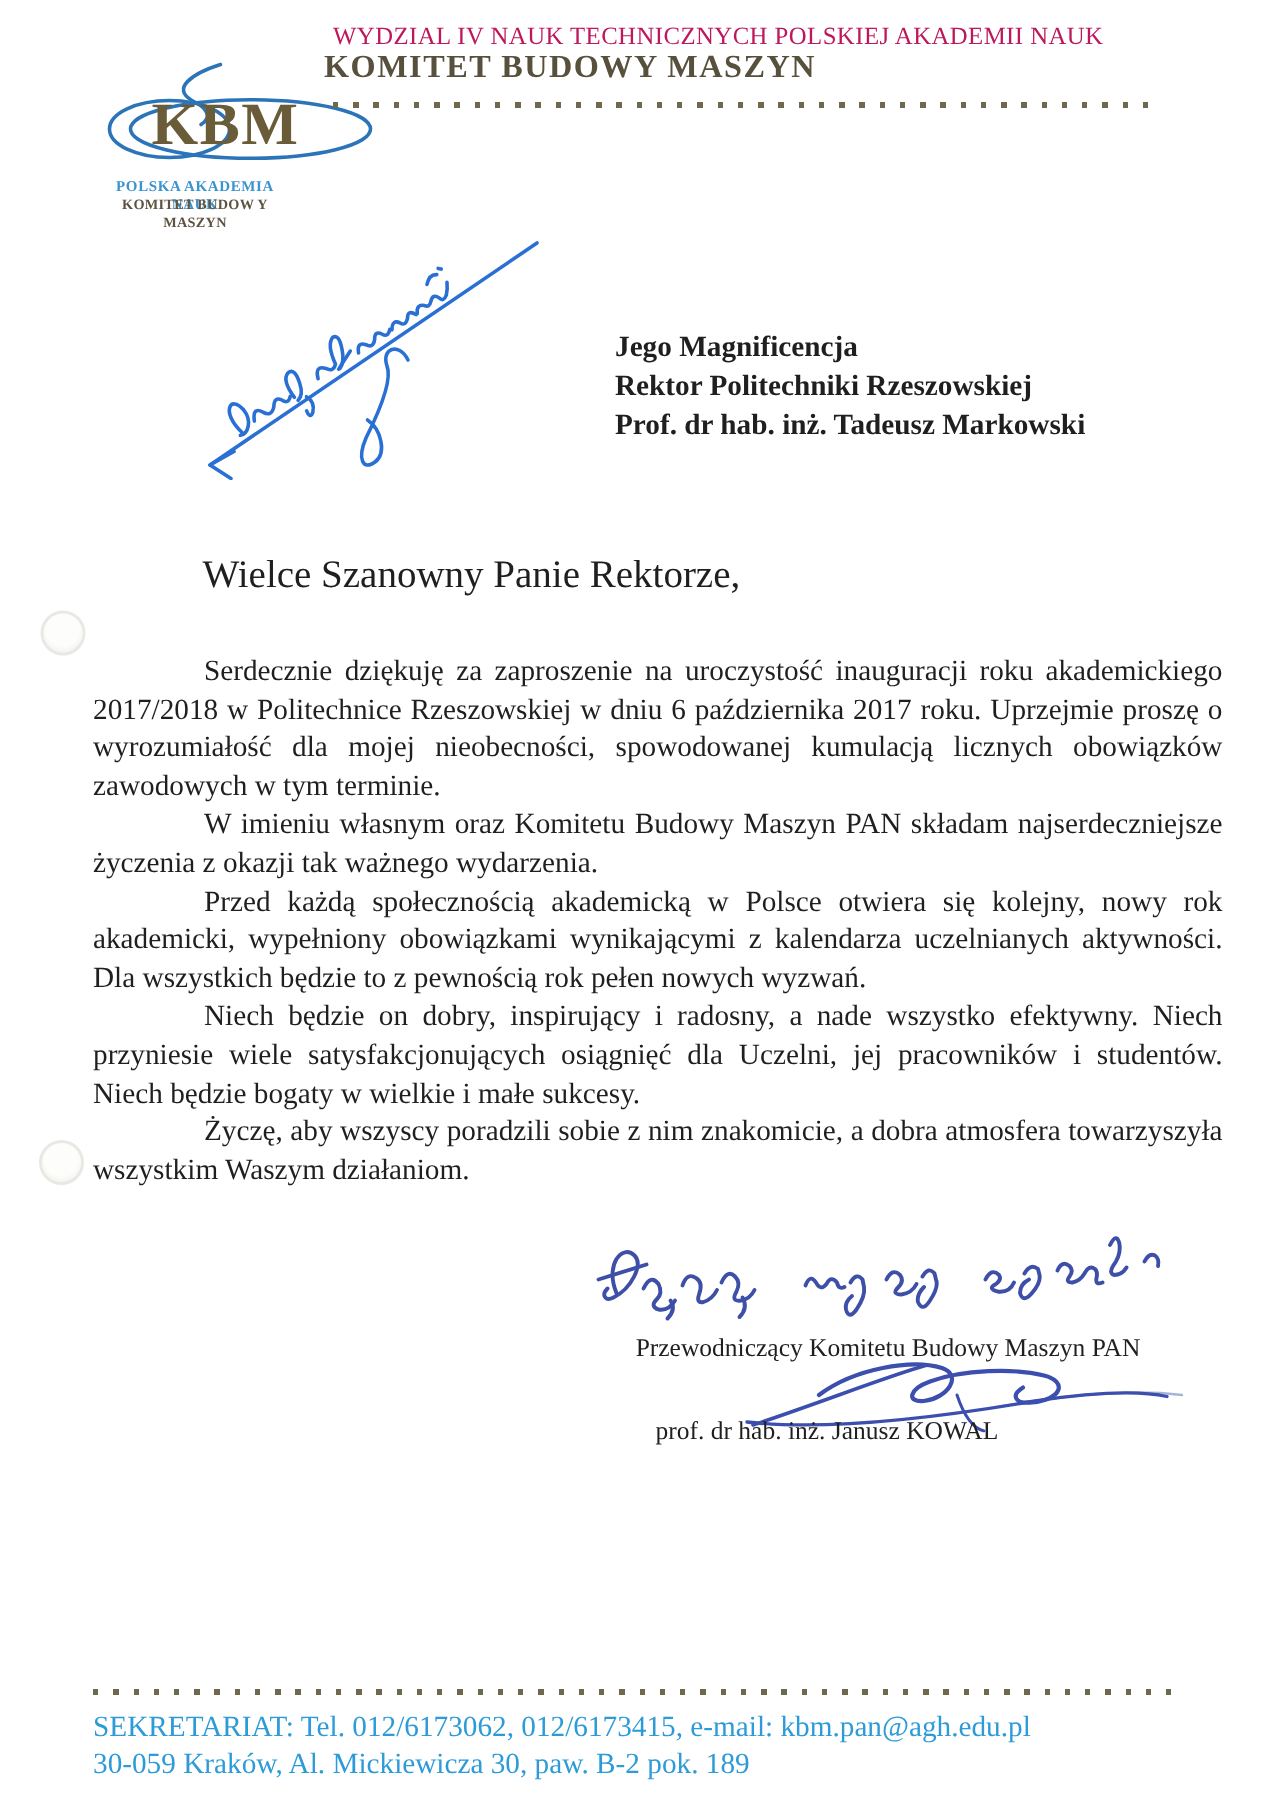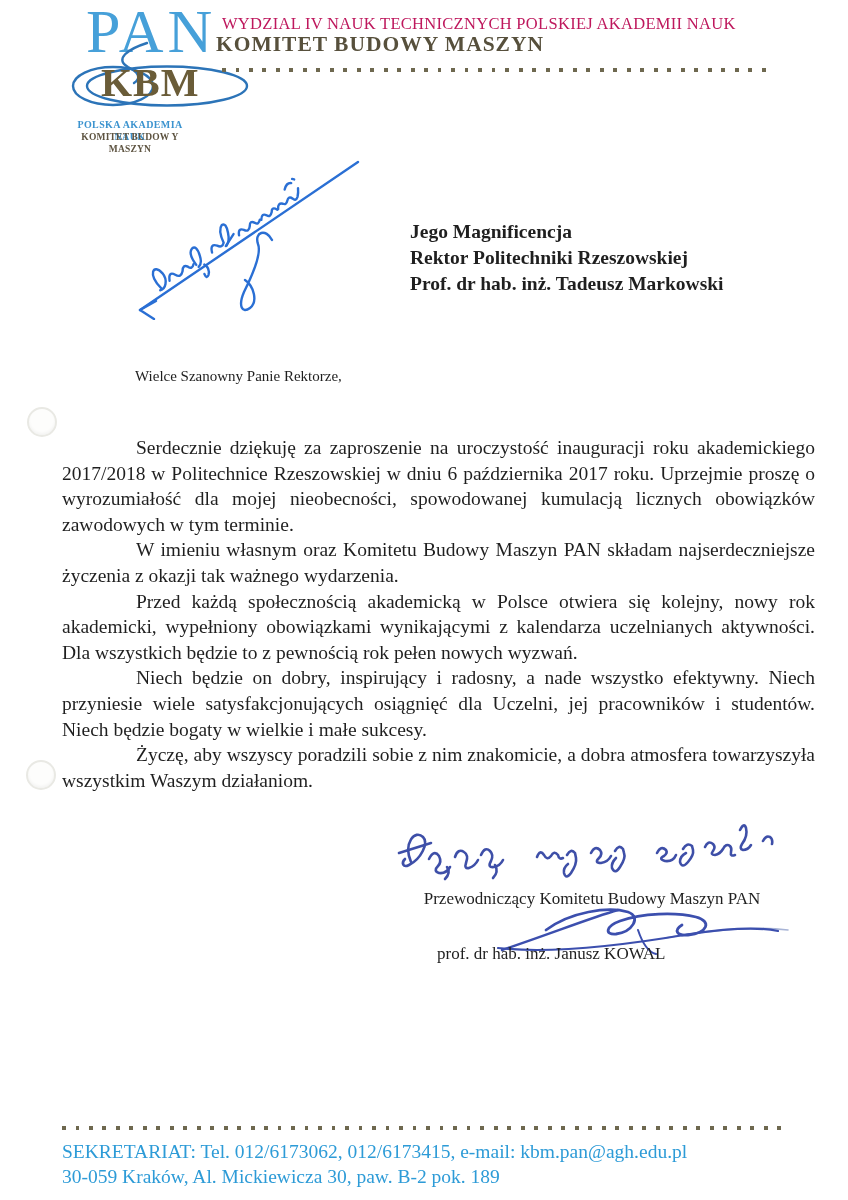--- a/index.html
+++ b/index.html
@@ -20,21 +20,21 @@
   .hdr-line1{left:222px;top:15px;font-size:16.5px;line-height:18px;letter-spacing:.3px;
     color:#be185d;white-space:nowrap;text-align:right;}
   .hdr-line2{left:216px;top:31px;font-size:21.5px;line-height:26px;letter-spacing:1px;
     color:#57503c;font-weight:bold;white-space:nowrap;text-align:right;}
   .dotrow{height:4px;background:repeating-linear-gradient(90deg,#6e684f 0 3.5px,transparent 3.5px 13.5px);}
   .hdr-dots{left:222px;top:68px;width:550px;}
   
   .date-line{right:30px;top:122px;font-size:19.5px;white-space:nowrap;}
   .recipient{left:410px;top:219px;font-size:19.5px;font-weight:bold;line-height:26px;white-space:nowrap;}
   
-  .salutation{left:135px;top:368px;font-size:15px;}
+  .salutation{left:135px;top:368px;font-size:26px;}
   .body-block{left:62px;top:435px;width:753px;font-size:19.5px;line-height:25.6px;text-align:justify;}
   .body-block p{margin:0;text-indent:74px;}
   
   .title-line{left:412px;top:889px;width:360px;text-align:center;font-size:17px;white-space:nowrap;}
   .signer-line{left:437px;top:944px;width:300px;font-size:17px;white-space:nowrap;}
   
   .ftr-dots{left:62px;top:1126px;width:727px;}
   .ftr1{left:62px;top:1141px;font-size:19.5px;color:#2d9bd7;white-space:nowrap;}
   .ftr2{left:62px;top:1166px;font-size:19.5px;color:#2d9bd7;white-space:nowrap;}
   
@@ -42,21 +42,20 @@
     box-shadow:inset 0 -2px 3px rgba(0,0,0,.04),0 1px 1px rgba(255,255,255,.9);}
   .punch1{left:27px;top:407px;}
   .punch2{left:26px;top:760px;}
   svg{display:block;}
 </style>
 </head>
 <body>
 
 <div class="page">
 
-  <div class="abs pan-word">PAN</div>
 
   <svg class="abs" style="left:68px;top:30px;" width="185" height="85" viewBox="0 0 185 85">
     <path d="M79,13 C60,19 46,29 60,37 C70,42 74,48 66,53" fill="none" stroke="#2c74b8" stroke-width="2.4" stroke-linecap="round"></path>
     <ellipse cx="45" cy="56" rx="40" ry="19" fill="none" stroke="#2c74b8" stroke-width="2.4"></ellipse>
     <ellipse cx="99" cy="56" rx="80" ry="19.5" fill="none" stroke="#2c74b8" stroke-width="2.4"></ellipse>
   </svg>
 
   <div class="abs kbm-word">KBM</div>
   <div class="abs logo-caption1">POLSKA AKADEMIA NAUK</div>
   <div class="abs logo-caption2">KOMITET BUDOW Y MASZYN</div>

